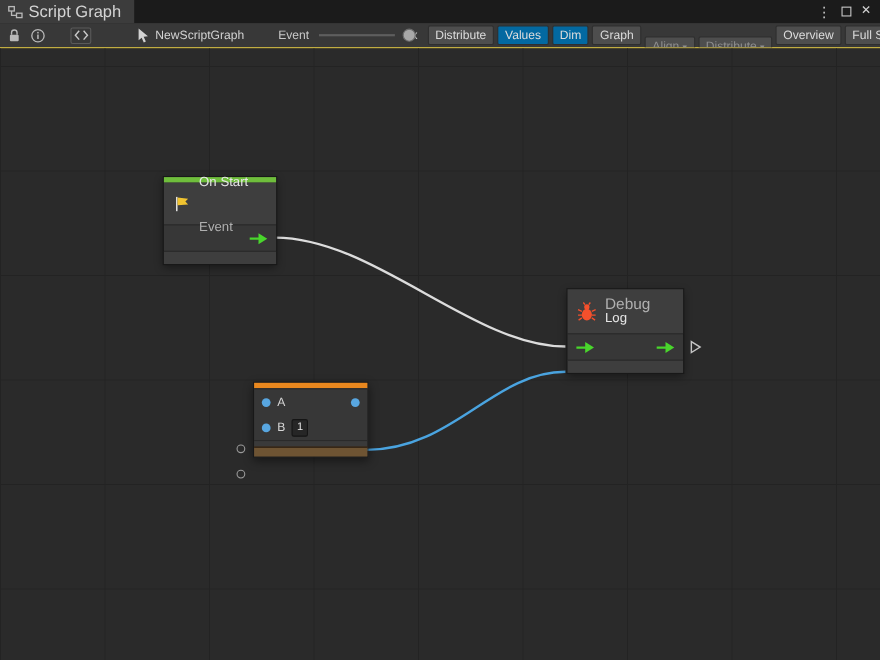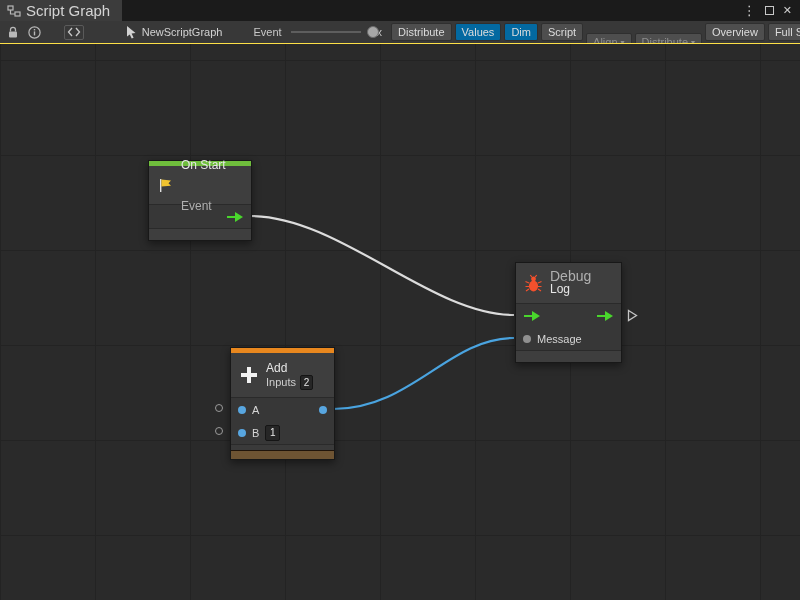--- a/index.html
+++ b/index.html
@@ -127,21 +127,21 @@
     <span class="zoom-label">Event</span>
     <span class="slider">
       <span class="track"></span>
       <span class="handle"></span>
     </span>
     <span>1x</span>
     <div class="tools">
       <button class="tbtn">Distribute</button>
       <button class="tbtn active">Values</button>
       <button class="tbtn active">Dim</button>
-      <button class="tbtn">Script</button>
+      <button class="tbtn">Graph</button>
       <button class="tbtn disabled">
         <span>Align</span>
         <span class="arr">▾</span>
       </button>
       <button class="tbtn disabled">
         <span>Distribute</span>
         <span class="arr">▾</span>
       </button>
       <button class="tbtn">Overview</button>
       <button class="tbtn">Full S</button>
@@ -195,43 +195,26 @@
           <svg width="18" height="12" viewBox="0 0 18 12">
             <path d="M1 6 H10" stroke="#49d62c" stroke-width="2"></path>
             <path d="M9 1 L17 6 L9 11 Z" fill="#49d62c"></path>
           </svg>
           <span class="spacer"></span>
           <svg width="18" height="12" viewBox="0 0 18 12">
             <path d="M1 6 H10" stroke="#49d62c" stroke-width="2"></path>
             <path d="M9 1 L17 6 L9 11 Z" fill="#49d62c"></path>
           </svg>
         </div>
-        <div class="prow">
-          <span class="dot gray"></span>
-          <span class="plabel">Message</span>
-        </div>
       </div>
       <div class="nfooter"></div>
     </div>
 
     <div class="node" style="left:230px; top:303px; width:105px;">
       <div class="accent" style="background:#e8871e;"></div>
-      <div class="nheader" style="height:44px;">
-        <svg width="20" height="20" viewBox="0 0 20 20">
-          <rect x="8" y="2" width="4" height="16" fill="#f2f2f2"></rect>
-          <rect x="2" y="8" width="16" height="4" fill="#f2f2f2"></rect>
-        </svg>
-        <div class="titles">
-          <div class="ntitle">Add</div>
-          <div class="inputs-line">
-            <span>Inputs</span>
-            <span class="count-box">2</span>
-          </div>
-        </div>
-      </div>
       <div class="nbody">
         <div class="prow">
           <span class="dot blue"></span>
           <span class="plabel">A</span>
           <span class="spacer"></span>
           <span class="dot blue"></span>
         </div>
         <div class="prow">
           <span class="dot blue"></span>
           <span class="plabel">B</span>

